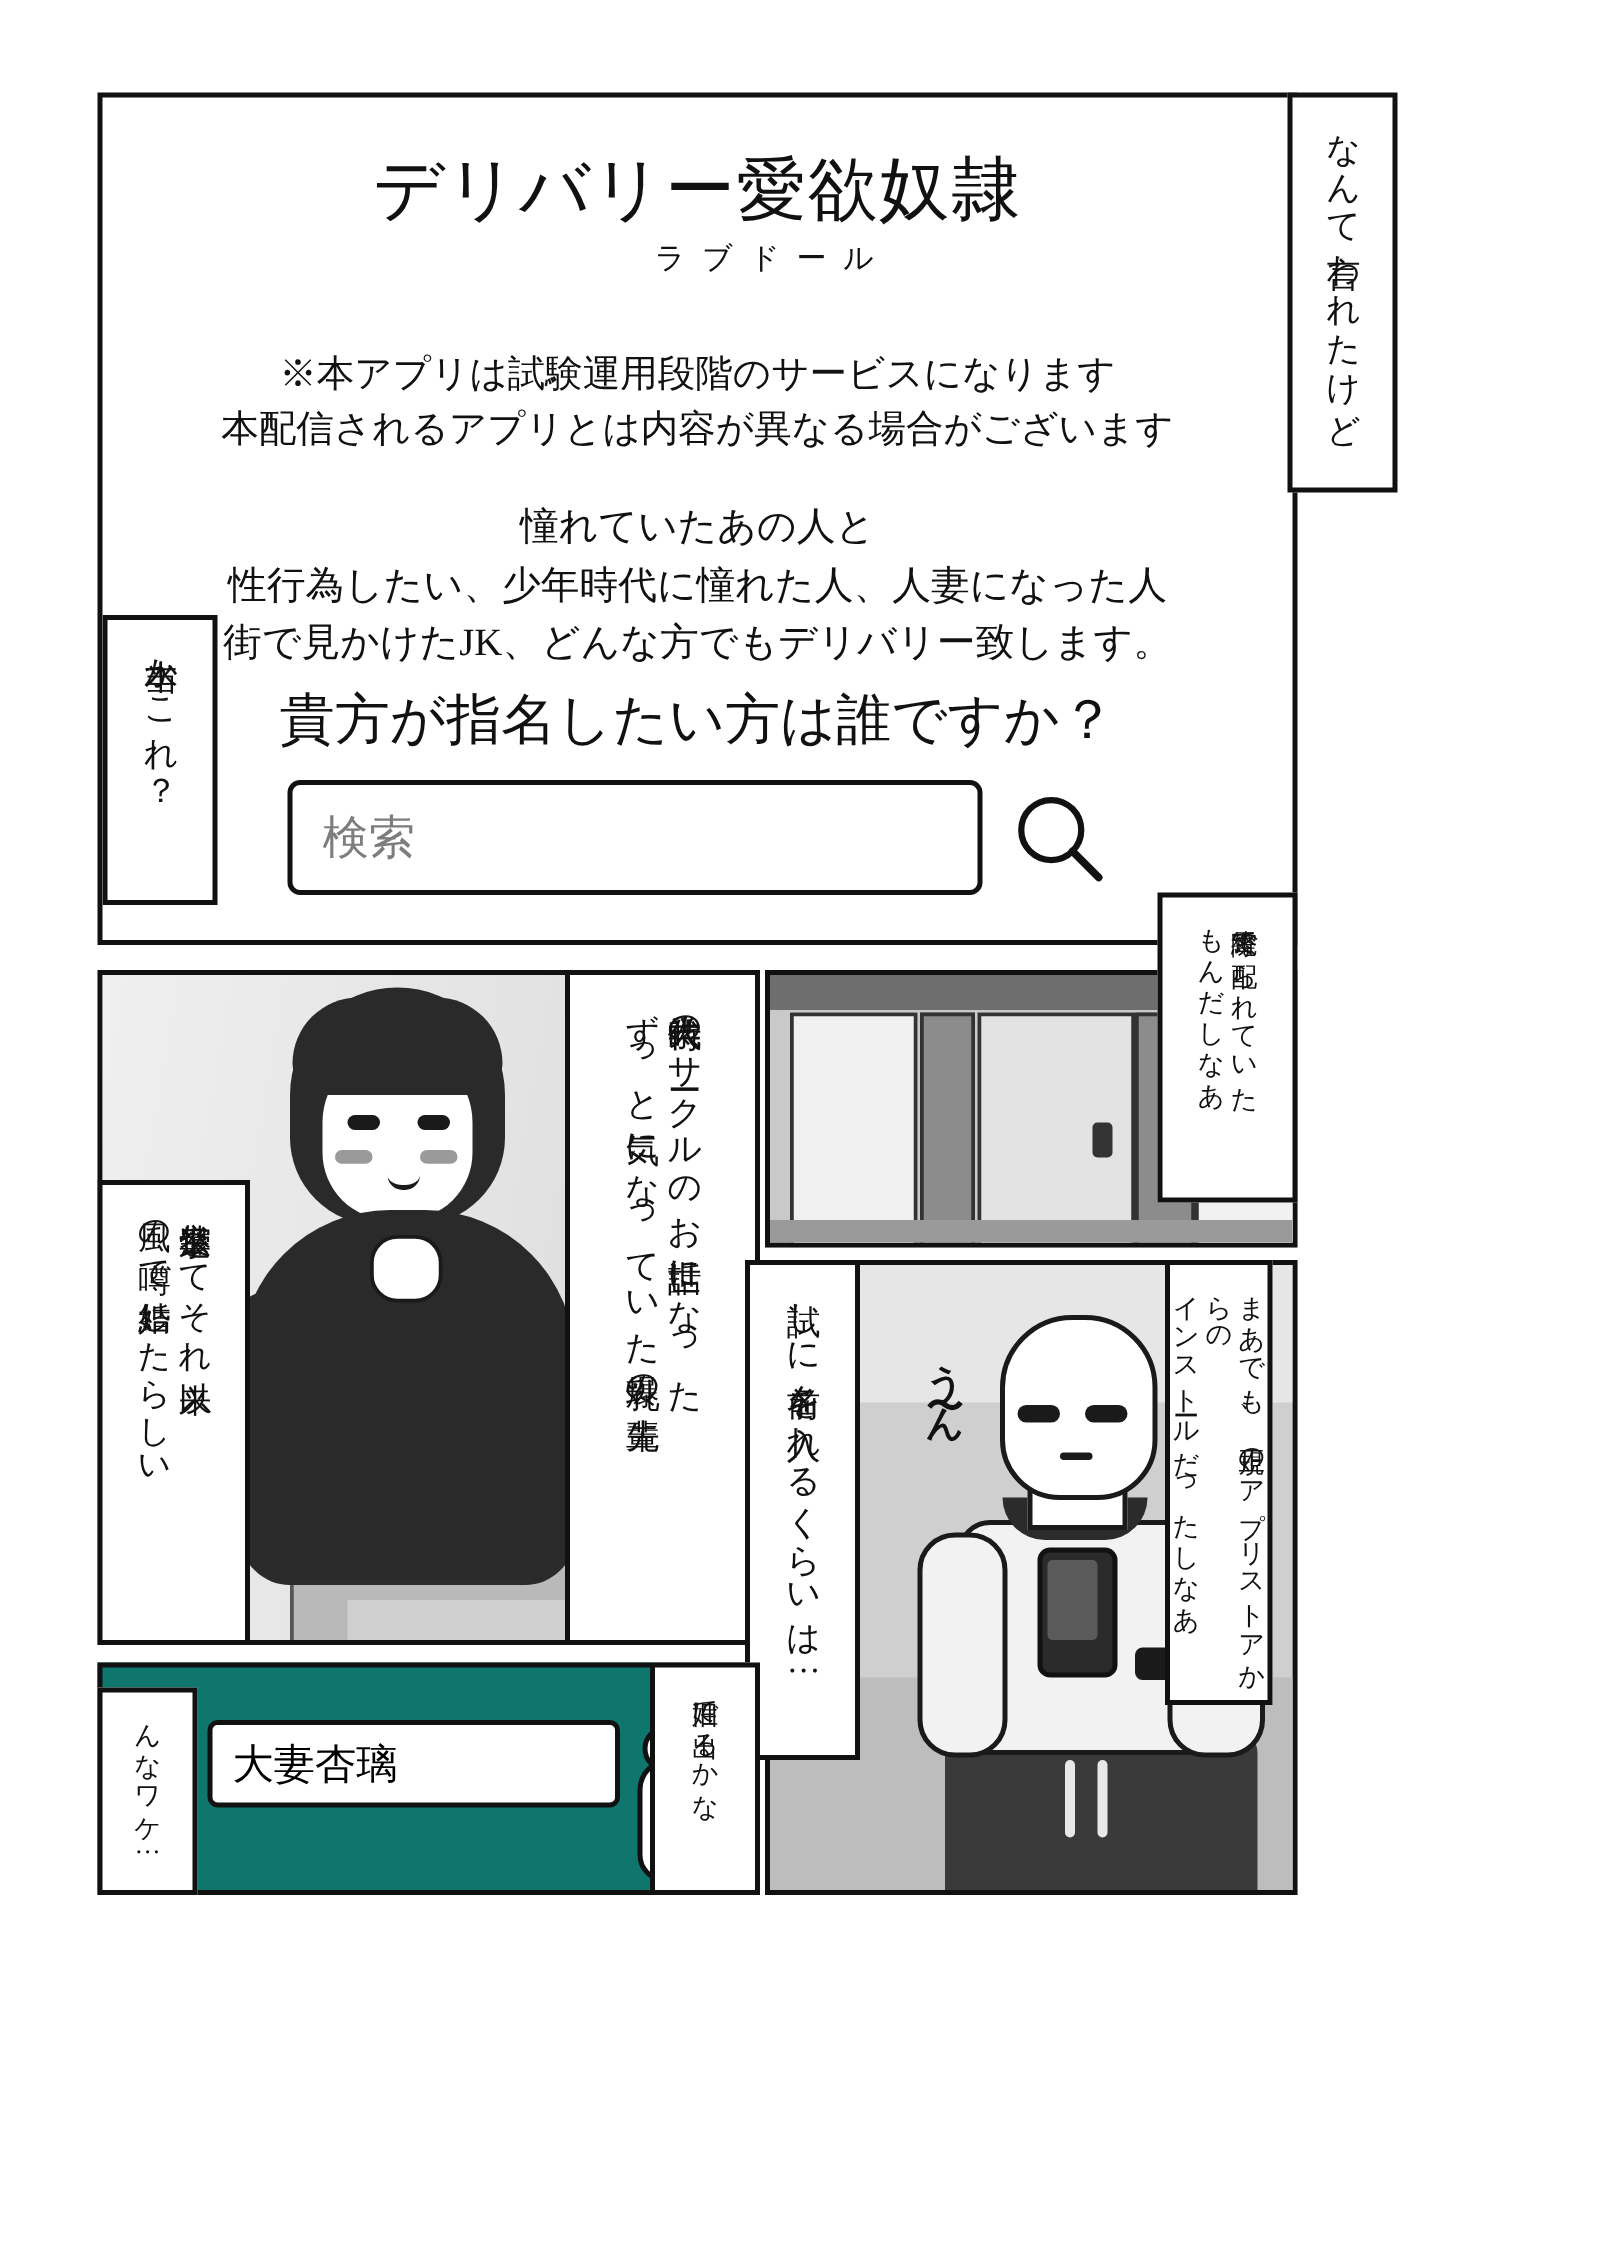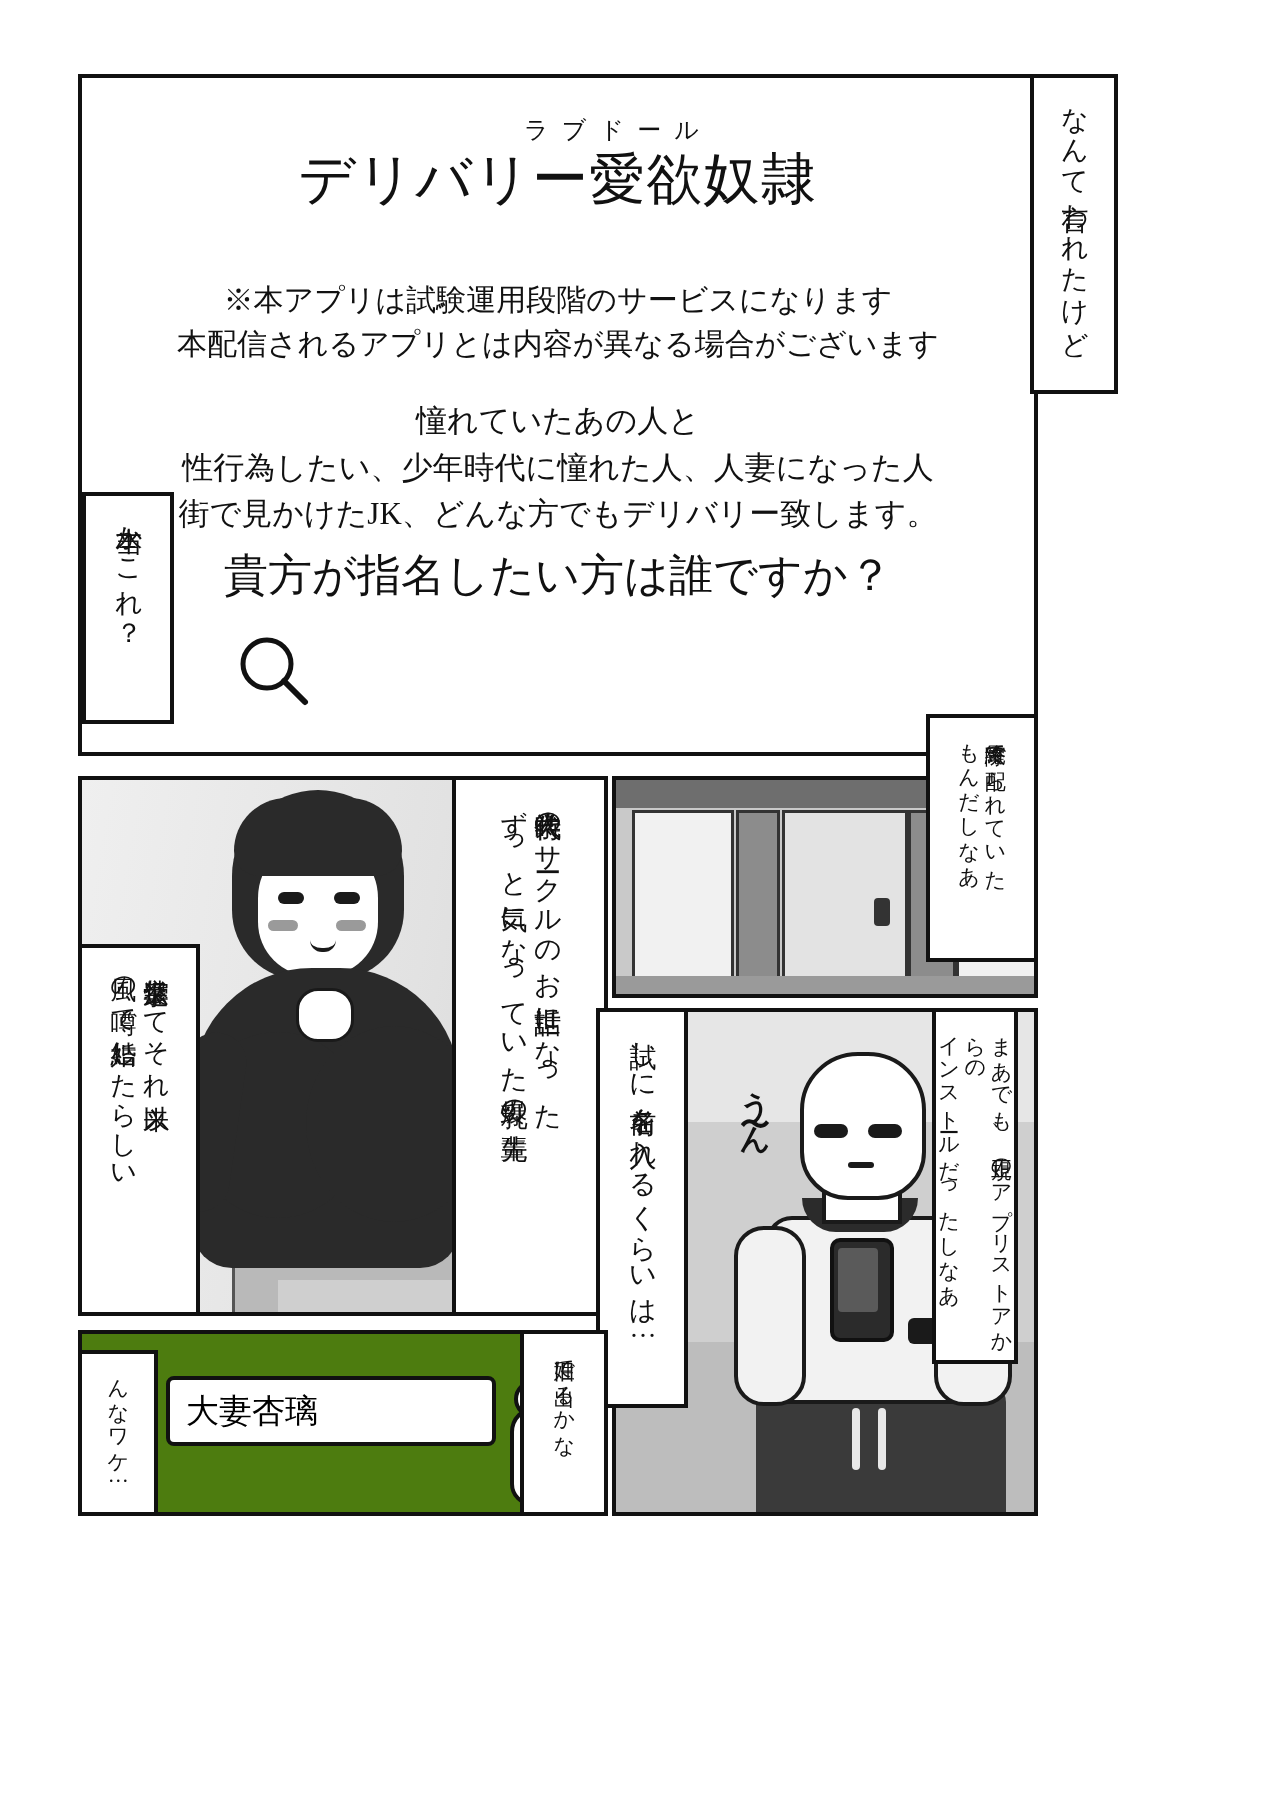--- a/index.html
+++ b/index.html
@@ -128,21 +128,21 @@
     background: #d6d6d6;
     overflow: hidden;
   }
   #panel-man {
     left: 612px; top: 1008px; width: 426px; height: 508px;
     background: #d3d3d3;
     overflow: hidden;
   }
   #panel-name {
     left: 78px; top: 1330px; width: 530px; height: 186px;
-    background: #4d7c0f;
+    background: #0f766e;
   }
   #name-field {
     position: absolute;
     left: 84px; top: 42px;
     width: 330px; height: 70px;
     border: 4px solid #111;
     border-radius: 8px;
     box-sizing: border-box;
     font-size: 33px;
     padding: 0 16px;
@@ -290,34 +290,35 @@
   #b-kyuusei .vtext, #b-nnawake .vtext { font-size: 21px; }
 </style>
 </head>
 <body>
 
 <div id="page">
 
   <div class="panel" id="app-panel">
 
     <div id="app-title-wrap">
+      <span id="app-title">デリバリー愛欲奴隷</span>
       <span id="app-ruby">ラブドール</span>
-      <span id="app-title">デリバリー愛欲奴隷</span>
     </div>
 
     <div id="app-notice" class="htext">※本アプリは試験運用段階のサービスになります
 本配信されるアプリとは内容が異なる場合がございます</div>
 
     <div id="app-desc" class="htext">憧れていたあの人と
 性行為したい、少年時代に憧れた人、人妻になった人
 街で見かけたJK、どんな方でもデリバリー致します。</div>
 
     <div id="app-question" class="htext">貴方が指名したい方は誰ですか？</div>
 
     <div id="search-row">
+      <input id="search-input" type="text" placeholder="検索" style="">
       <button id="search-btn">
         <svg width="80" height="80" viewBox="0 0 80 80">
           <circle cx="34" cy="34" r="24" fill="none" stroke="#111" stroke-width="5"></circle>
           <line x1="51" y1="51" x2="72" y2="72" stroke="#111" stroke-width="6" stroke-linecap="round"></line>
         </svg>
       </button>
     </div>
   </div>
 
   <div class="panel" id="panel-girl">

